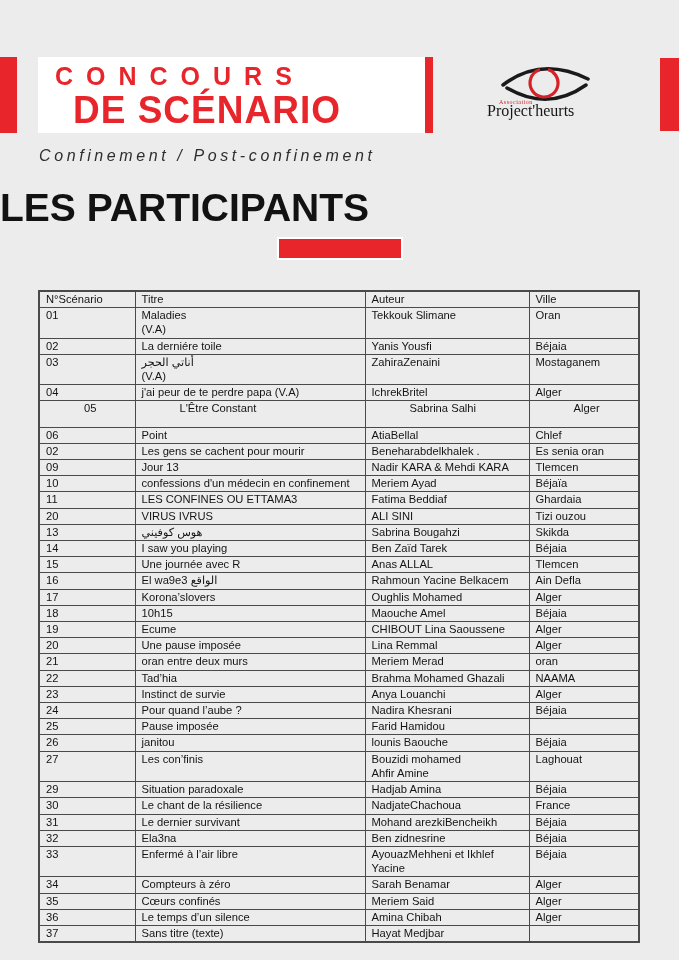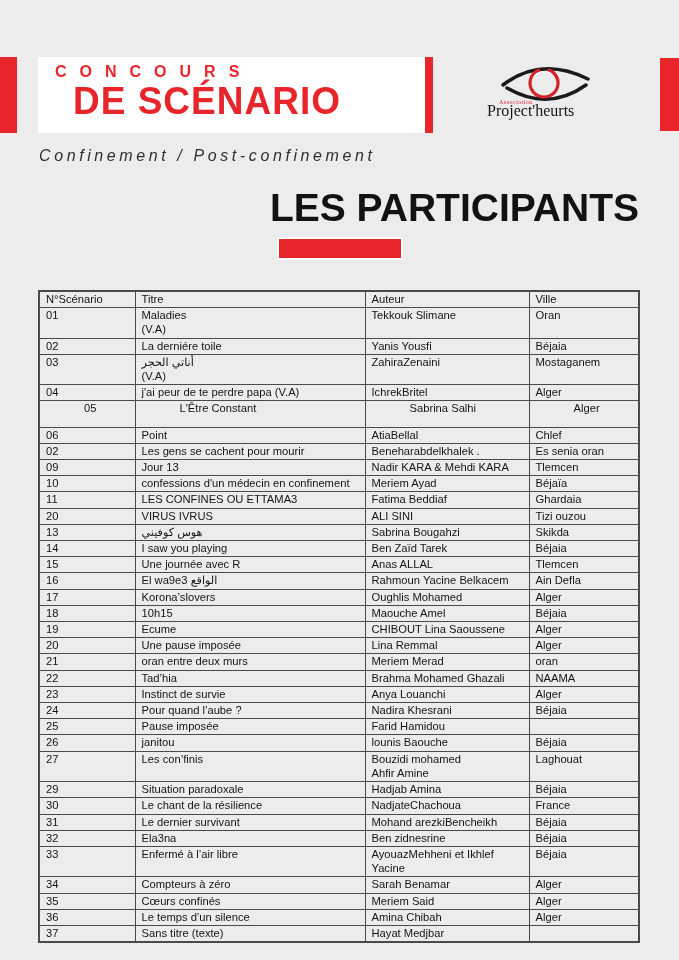--- a/index.html
+++ b/index.html
@@ -19,21 +19,21 @@
   #bar-right { left: 660px; top: 58px; width: 19px; height: 73px; }
 
   #title-box {
     position: absolute; left: 38px; top: 57px;
     width: 387px; height: 76px; background: #ffffff;
     overflow: hidden;
   }
   #title-line1 {
     margin: 7px 0 0 17px;
     color: #e7252b; font-weight: bold;
-    font-size: 16px; letter-spacing: 13px;
+    font-size: 25px; letter-spacing: 13px;
     white-space: nowrap; line-height: 1;
   }
   #title-line2 {
     margin: 1px 0 0 35px;
     color: #e7252b; font-weight: bold;
     font-size: 37px; letter-spacing: 1px;
     white-space: nowrap; line-height: 1;
     transform: scaleY(1.05); transform-origin: top left;
   }
   #subtitle {
@@ -58,21 +58,21 @@
   #logo-small {
     position: absolute; left: 12px; top: -3px;
     font-size: 6px; color: #d42328;
     font-family: "Liberation Serif", serif;
     letter-spacing: 0.5px;
   }
 
   
   #page-title {
     position: absolute; left: 0; top: 186px; width: 639px;
-    text-align: right;
+    text-align: left;
     font-size: 39px; font-weight: bold; color: #121212;
     letter-spacing: 0px; white-space: nowrap;
   }
   #red-underline {
     position: absolute; left: 277px; top: 237px;
     width: 122px; height: 19px;
     background: #e7252b; border: 2px solid #ffffff;
   }
 
   

